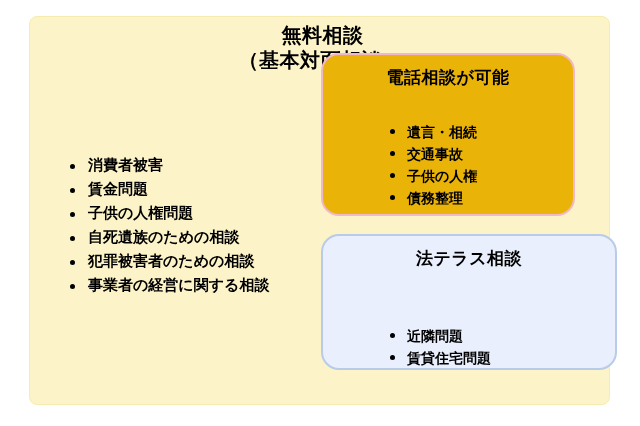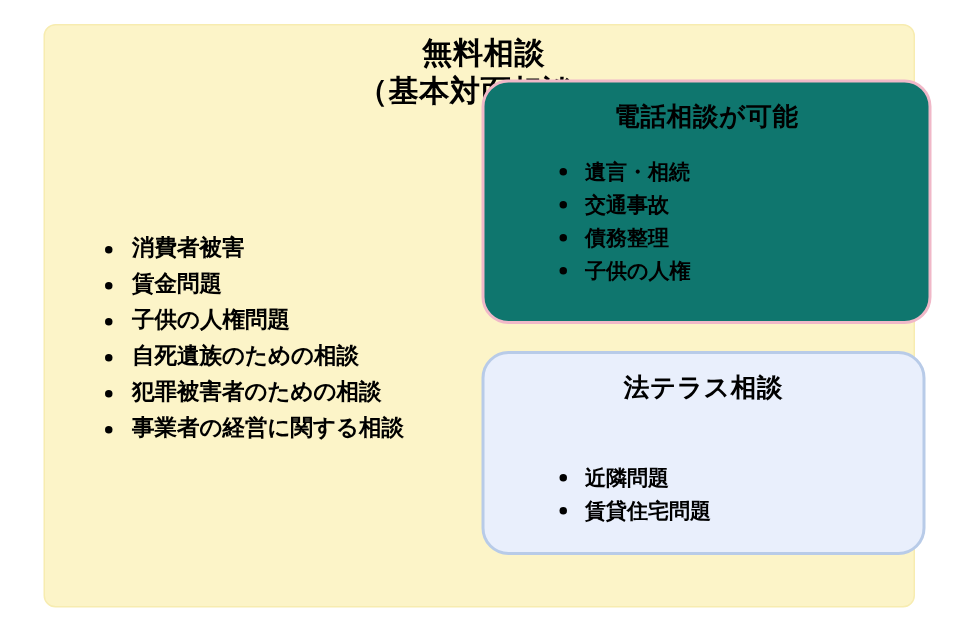--- a/index.html
+++ b/index.html
@@ -87,21 +87,21 @@
     top: 11px;
     width: 100%;
     text-align: center;
     font-size: 17px;
     font-weight: bold;
     color: #000000;
     letter-spacing: 0.5px;
   }
   .card-list {
     position: absolute;
-    margin: 0;
+    margin: 17px;
     padding: 0;
     list-style: none;
   }
   .card-list li {
     position: relative;
     padding-left: 20px;
     font-size: 14px;
     font-weight: bold;
     line-height: 22px;
     color: #000000;
@@ -114,23 +114,23 @@
     width: 5px;
     height: 5px;
     background: #000000;
     border-radius: 50%;
   }
 
   
   #phone-card {
     left: 291px;
     top: 36px;
-    width: 300px;
+    width: 254px;
     height: 163px;
-    background: #0f766e;
+    background: #eab308;
     border: 2px solid #f0b8c8;
   }
   #phone-card .card-list {
     left: 47px;
     top: 49px;
   }
 
   
   #houterasu-card {
     left: 291px;
@@ -162,22 +162,22 @@
     <li><span class="bullet"></span><span>自死遺族のための相談</span></li>
     <li><span class="bullet"></span><span>犯罪被害者のための相談</span></li>
     <li><span class="bullet"></span><span>事業者の経営に関する相談</span></li>
   </ul>
 
   <div id="phone-card" class="card">
     <div class="card-title">電話相談が可能</div>
     <ul class="card-list">
       <li><span class="bullet"></span><span>遺言・相続</span></li>
       <li><span class="bullet"></span><span>交通事故</span></li>
+      <li><span class="bullet"></span><span>子供の人権</span></li>
       <li><span class="bullet"></span><span>債務整理</span></li>
-      <li><span class="bullet"></span><span>子供の人権</span></li>
     </ul>
   </div>
 
   <div id="houterasu-card" class="card">
     <div class="card-title">法テラス相談</div>
     <ul class="card-list">
       <li><span class="bullet"></span><span>近隣問題</span></li>
       <li><span class="bullet"></span><span>賃貸住宅問題</span></li>
     </ul>
   </div>

